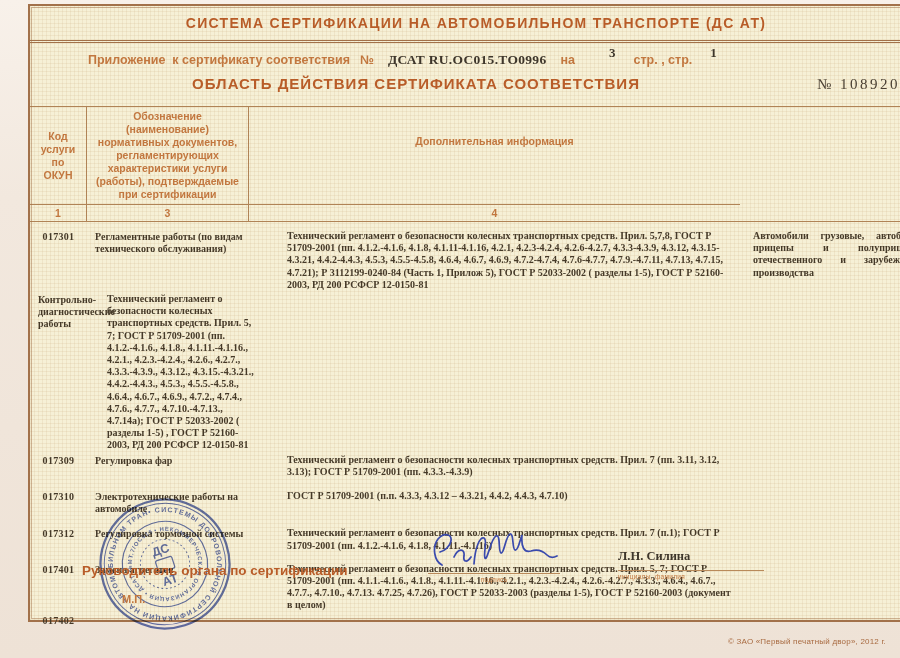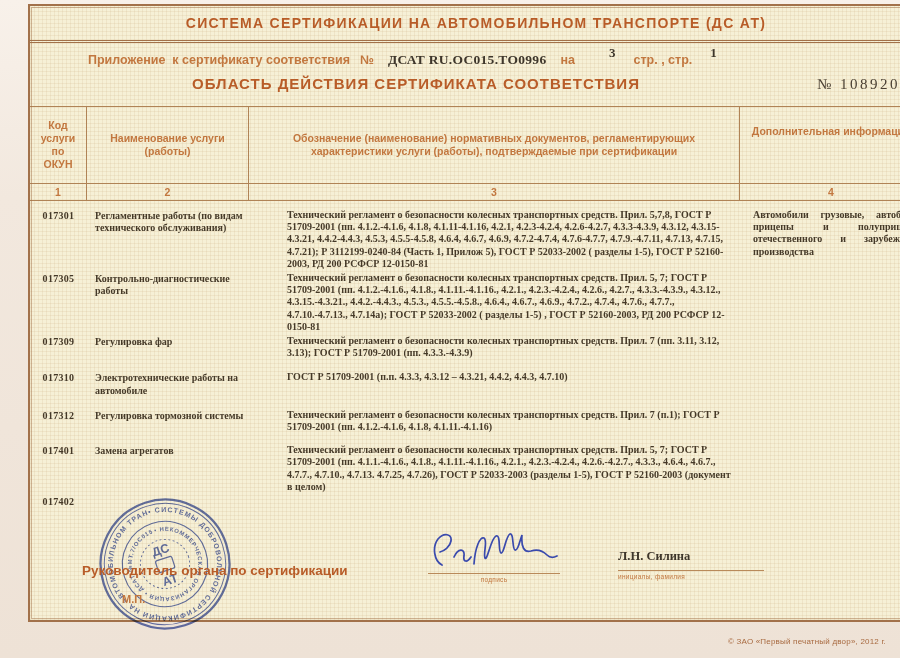--- a/index.html
+++ b/index.html
@@ -139,42 +139,37 @@
     <div class="doc-title">ОБЛАСТЬ ДЕЙСТВИЯ  СЕРТИФИКАТА СООТВЕТСТВИЯ</div>
     <div class="blank-number">№ 108920</div>
   </div>
 
   <div class="thead">
     <div class="hcol">
       <div class="hlabel">Код услуги по ОКУН</div>
       <div class="hnum">1</div>
     </div>
     <div class="hcol">
-      <div class="hlabel">Наименование услуги (работы)</div>
-      <div class="hnum">2</div>
-    </div>
-    <div class="hcol">
       <div class="hlabel">Обозначение  (наименование) нормативных документов, регламентирующих характеристики услуги (работы), подтверждаемые при сертификации</div>
       <div class="hnum">3</div>
     </div>
     <div class="hcol">
       <div class="hlabel">Дополнительная информация</div>
       <div class="hnum">4</div>
     </div>
   </div>
 
   <div class="tbody">
     <div class="trow">
       <div class="cell c-code">017301</div>
       <div class="cell c-service">Регламентные работы (по видам технического обслуживания)</div>
       <div class="cell c-docs">Технический регламент о безопасности колесных транспортных средств. Прил. 5,7,8,  ГОСТ Р 51709-2001 (пп. 4.1.2.-4.1.6, 4.1.8, 4.1.11-4.1.16, 4.2.1, 4.2.3-4.2.4, 4.2.6-4.2.7, 4.3.3-4.3.9, 4.3.12, 4.3.15-4.3.21, 4.4.2-4.4.3, 4.5.3, 4.5.5-4.5.8, 4.6.4, 4.6.7, 4.6.9, 4.7.2-4.7.4, 4.7.6-4.7.7, 4.7.9.-4.7.11, 4.7.13, 4.7.15, 4.7.21); Р 3112199-0240-84 (Часть 1, Прилож 5), ГОСТ Р 52033-2002 ( разделы 1-5), ГОСТ Р 52160-2003, РД 200 РСФСР 12-0150-81</div>
       <div class="cell c-info">Автомобили грузовые, автобусы, прицепы и полуприцепы отечественного и зарубежного производства</div>
     </div>
     <div class="trow">
-      <div class="cell c-code">017305</div>
       <div class="cell c-service">Контрольно-диагностические работы</div>
       <div class="cell c-docs">Технический регламент о безопасности колесных транспортных средств. Прил. 5,  7;  ГОСТ Р 51709-2001  (пп. 4.1.2.-4.1.6., 4.1.8., 4.1.11.-4.1.16., 4.2.1., 4.2.3.-4.2.4., 4.2.6., 4.2.7., 4.3.3.-4.3.9., 4.3.12., 4.3.15.-4.3.21., 4.4.2.-4.4.3., 4.5.3., 4.5.5.-4.5.8., 4.6.4., 4.6.7., 4.6.9., 4.7.2., 4.7.4., 4.7.6., 4.7.7., 4.7.10.-4.7.13., 4.7.14а); ГОСТ Р 52033-2002 ( разделы 1-5) , ГОСТ Р 52160-2003, РД 200 РСФСР 12-0150-81</div>
       <div class="cell c-info"></div>
     </div>
     <div class="trow">
       <div class="cell c-code">017309</div>
       <div class="cell c-service">Регулировка фар</div>
       <div class="cell c-docs">Технический регламент о безопасности колесных транспортных средств. Прил. 7  (пп. 3.11, 3.12, 3.13); ГОСТ Р 51709-2001  (пп. 4.3.3.-4.3.9)</div>
       <div class="cell c-info"></div>
     </div>

